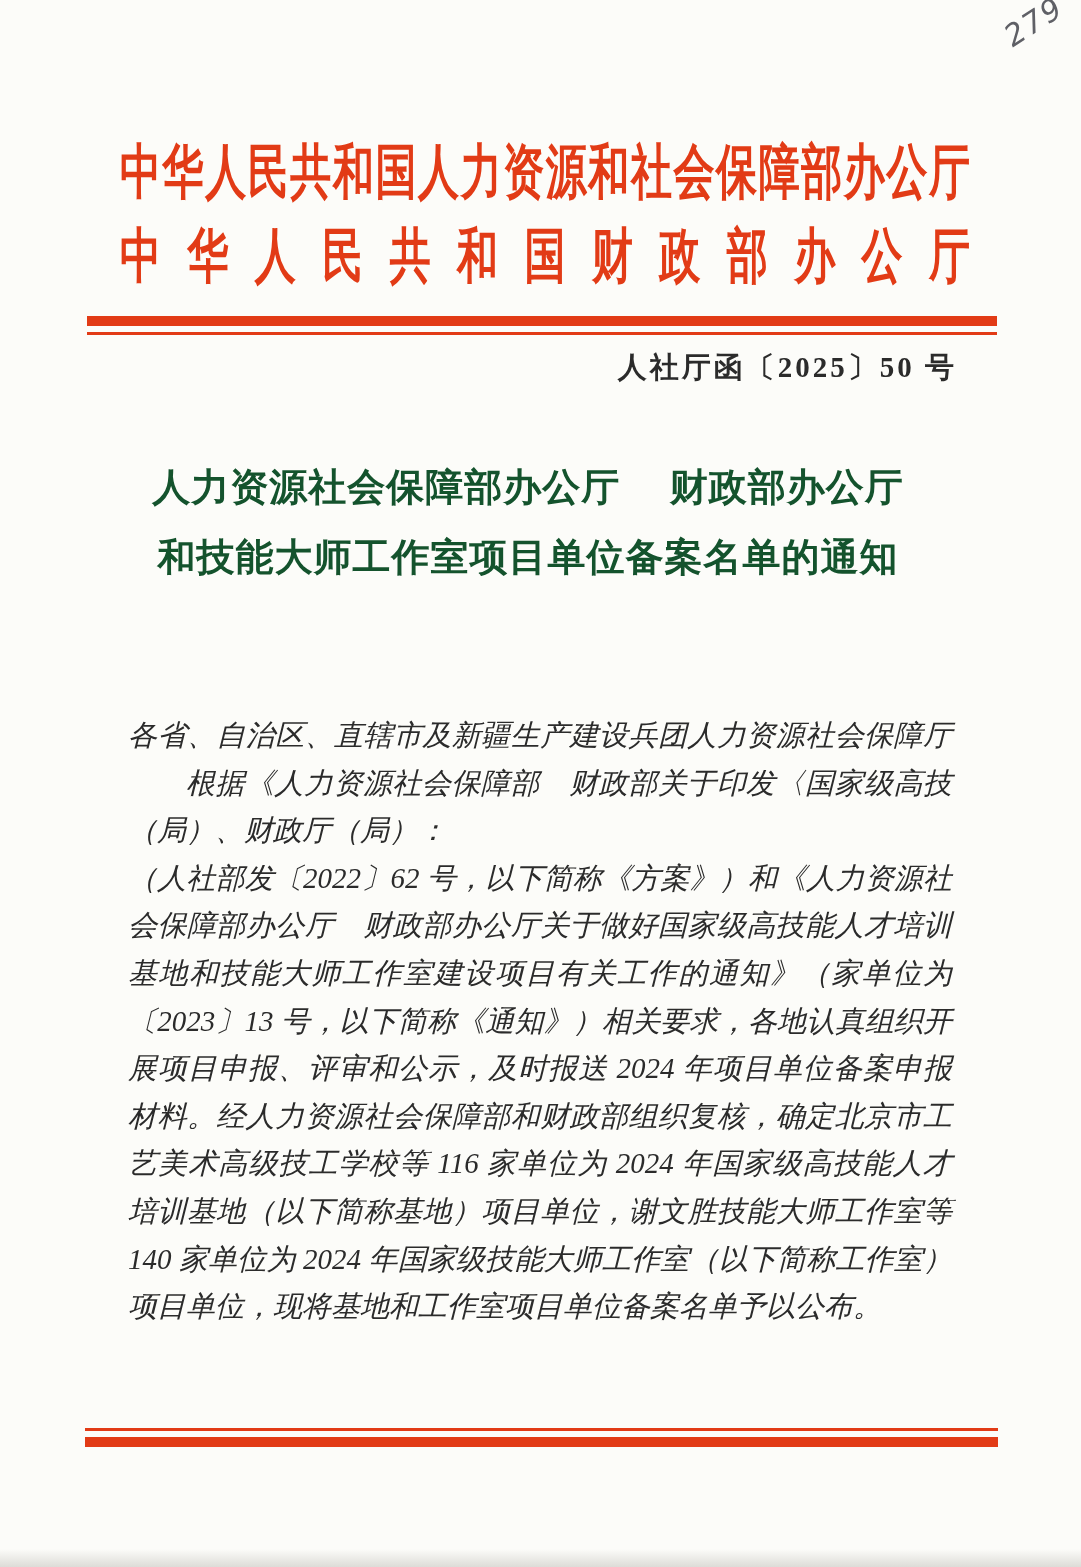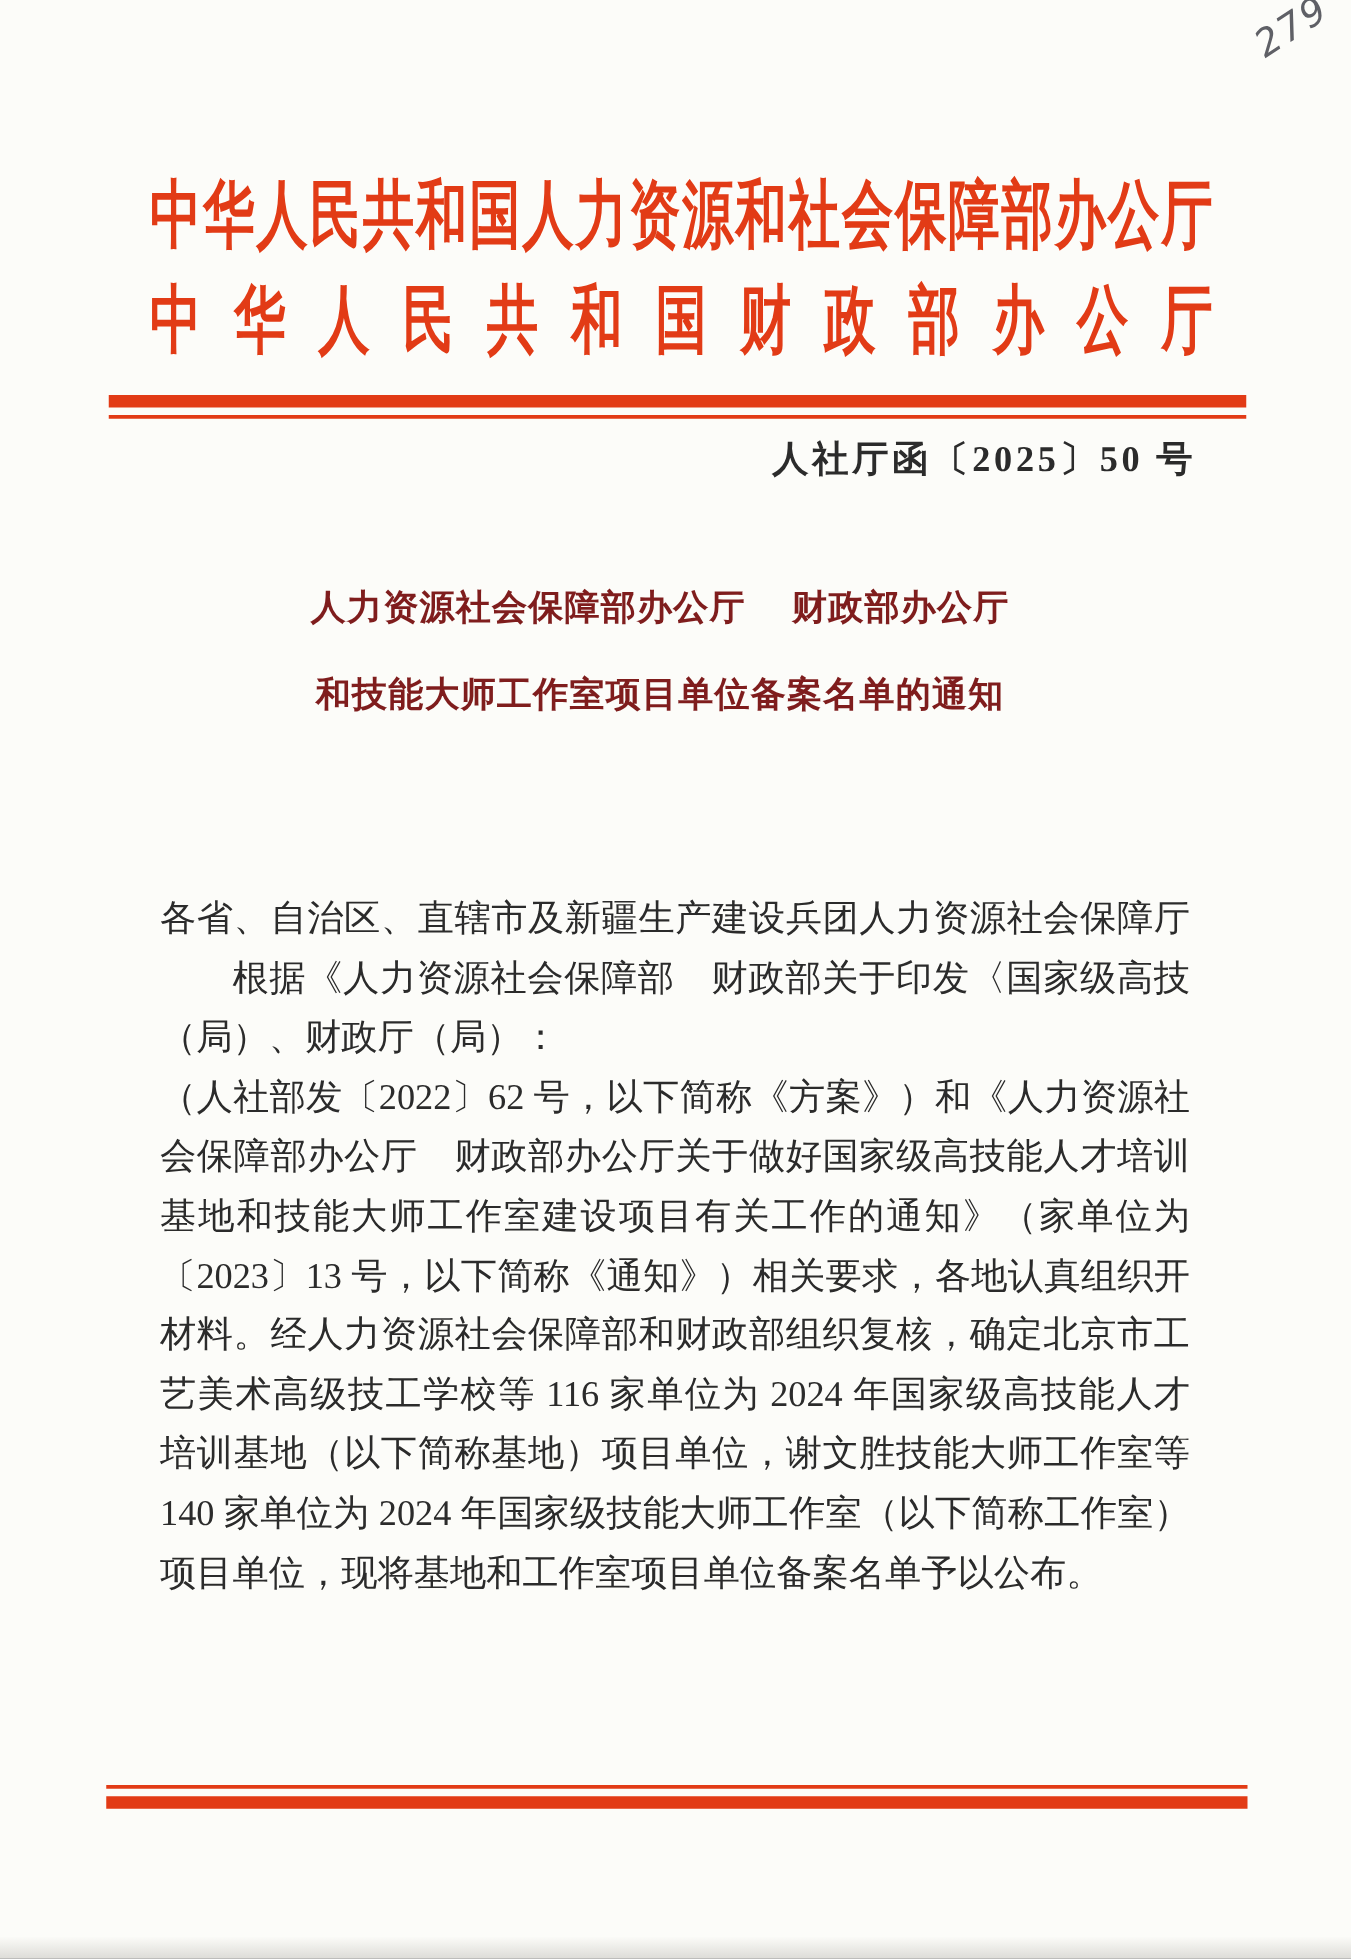--- a/index.html
+++ b/index.html
@@ -60,37 +60,37 @@
     color: #2b2b2b;
     font-weight: bold;
   }
   
   .title-block {
     position: absolute;
     top: 452px;
     left: 116px;
     width: 824px;
     text-align: center;
-    font-size: 28px;
+    font-size: 38px;
     font-weight: 700;
     line-height: 70px;
     letter-spacing: 1px;
-    color: #7f1d1d;
+    color: #14532d;
   }
   
   .body-block {
     position: absolute;
     top: 712px;
     left: 128px;
     width: 824px;
     font-size: 29px;
     line-height: 47.6px;
     color: #2b2b2b;
   }
-  .bline { min-height: 47.6px; }
+  .bline { min-height: 47.6px; font-style: italic; }
   .bline.fill { text-align: justify; text-align-last: justify; }
   .bline.indent { text-indent: 58px; }
   
   .scan-edge {
     position: absolute;
     left: 0; right: 0; bottom: 0;
     height: 18px;
     background: linear-gradient(to bottom, rgba(110,105,95,0), rgba(110,105,95,0.22));
   }
 </style>
@@ -116,20 +116,21 @@
   </div>
 
   <div class="body-block">
     <div class="bline fill">各省、自治区、直辖市及新疆生产建设兵团人力资源社会保障厅</div>
     <div class="bline fill indent">根据《人力资源社会保障部　财政部关于印发〈国家级高技</div>
     <div class="bline">（局）、财政厅（局）：</div>
     <div class="bline fill">（人社部发〔2022〕62 号，以下简称《方案》）和《人力资源社</div>
     <div class="bline fill">会保障部办公厅　财政部办公厅关于做好国家级高技能人才培训</div>
     <div class="bline fill">基地和技能大师工作室建设项目有关工作的通知》（家单位为</div>
     <div class="bline fill">〔2023〕13 号，以下简称《通知》）相关要求，各地认真组织开</div>
+    <div class="bline fill">展项目申报、评审和公示，及时报送 2024 年项目单位备案申报</div>
     <div class="bline fill">材料。经人力资源社会保障部和财政部组织复核，确定北京市工</div>
     <div class="bline fill">艺美术高级技工学校等 116 家单位为 2024 年国家级高技能人才</div>
     <div class="bline fill">培训基地（以下简称基地）项目单位，谢文胜技能大师工作室等</div>
     <div class="bline fill">140 家单位为 2024 年国家级技能大师工作室（以下简称工作室）</div>
     <div class="bline">项目单位，现将基地和工作室项目单位备案名单予以公布。</div>
   </div>
 
   <div class="rule rule-bot-thin"></div>
   <div class="rule rule-bot-thick"></div>
 

